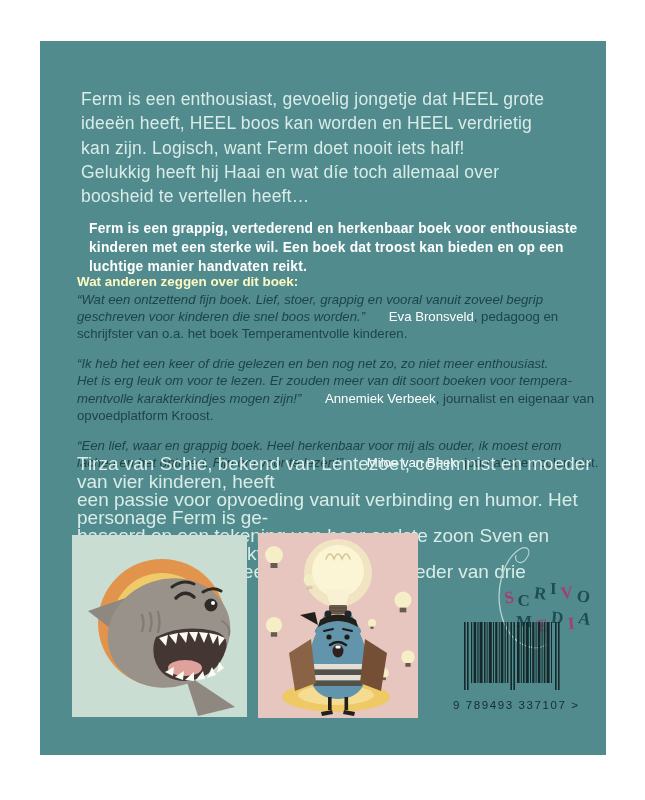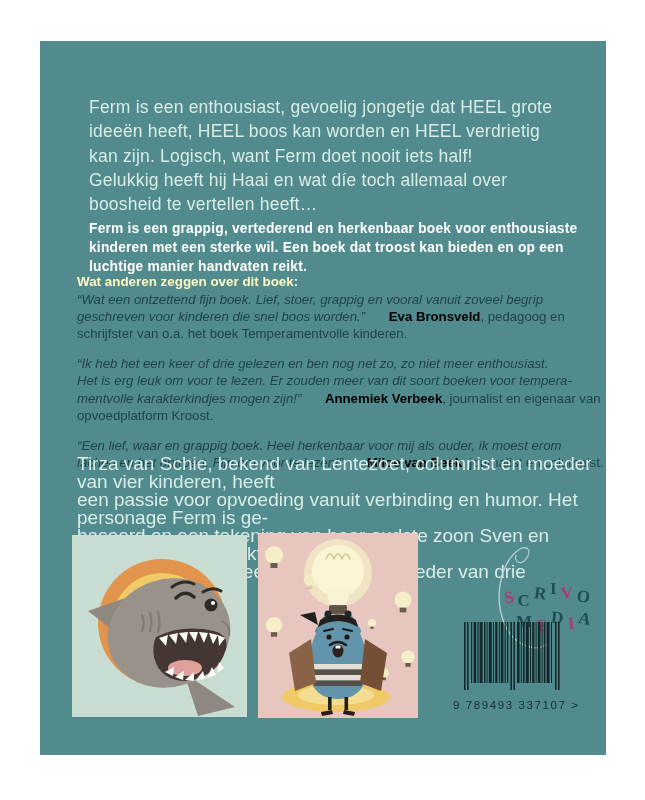--- a/index.html
+++ b/index.html
@@ -7,37 +7,37 @@
     width:645px;height:800px;background:#ffffff;position:relative;
     font-family:"Liberation Sans",sans-serif;overflow:hidden;
   }
   .cover{
     position:absolute;left:40px;top:41px;width:566px;height:714px;
     background:#518b8d;
   }
   .intro{
     position:absolute;left:37px;top:42px;width:515px;
     color:#d9ecе8;color:#d9ece8;font-size:17.5px;line-height:24.3px;
-    letter-spacing:.2px;white-space:pre-line;margin:12px;font-weight:400;
+    letter-spacing:.2px;white-space:pre-line;margin:4px;font-weight:400;
   }
   .pitch{
     position:absolute;left:37px;top:166px;width:520px;
     color:#ffffff;font-weight:bold;font-size:13.8px;line-height:19.2px;
     letter-spacing:.2px;white-space:pre-line;margin:12px;
   }
   .reviews{
     position:absolute;left:37px;top:232px;width:532px;
     color:#1d4449;font-size:13.2px;line-height:17.1px;
   }
   .reviews-heading{
     font-weight:bold;color:#fef9c3;margin:0 0 1px 0;font-size:13.4px;
   }
   p.review{margin:0 0 13px 0;white-space:pre-line;}
   .review .q{font-style:italic;text-align:center;}
-  .review .name{font-weight:bold;font-style:normal;color:#000000;padding-left:20px;}
+  .review .name{font-weight:normal;font-style:normal;color:#ffffff;padding-left:20px;}
   .review .role{font-style:normal;}
   .bio{
     position:absolute;left:37px;top:414px;width:532px;
     color:#d9ece8;font-size:19px;line-height:18px;
     white-space:pre-line;margin:0;
   }
   .panel{position:absolute;display:block;}
   .panel-shark{left:32px;top:494px;width:175px;height:182px;}
   .panel-pirate{left:218px;top:492px;width:160px;height:185px;}
   .logo{

